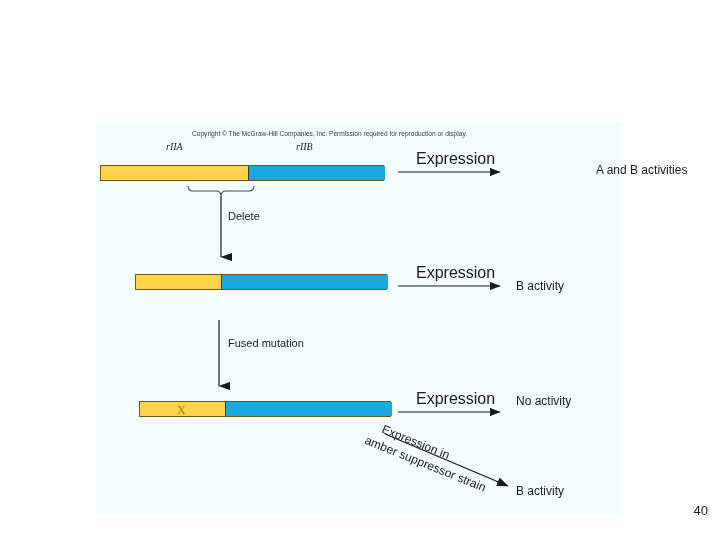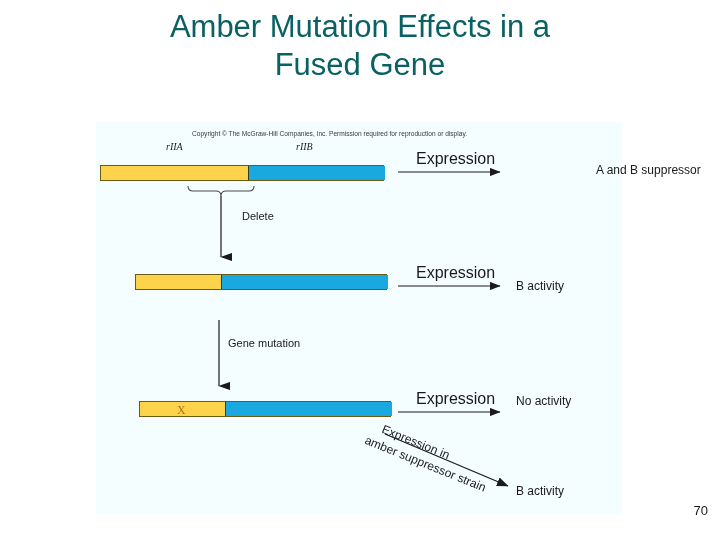--- a/index.html
+++ b/index.html
@@ -124,53 +124,49 @@
     font-size: 13px;
     color: #1a1a1a;
     font-family: "Liberation Sans", sans-serif;
   }
 </style>
 </head>
 <body>
 
 <div id="slide">
 
-  <div id="slide-title">
-    <span>Amber Mutation Effects in a</span><br>
-    <span>Fused Gene</span>
-  </div>
 
   <div id="figure-panel">
 
     <div class="copyright">Copyright © The McGraw-Hill Companies, Inc. Permission required for reproduction or display.</div>
 
     <div class="gene-label" style="left:70px; top:19px;">rIIA</div>
     <div class="gene-label" style="left:200px; top:19px;font-style:italic;">rIIB</div>
 
     <div class="bar" style="left:4px; top:43px; width:284px;">
       <div class="bar-seg seg-yellow" style="left:0px; width:147px;"></div>
       <div class="bar-seg seg-blue" style="left:147px; width:137px;"></div>
       <div class="seg-divider" style="left:147px;"></div>
     </div>
 
     <div class="expr-label" style="left:320px; top:28px;">Expression</div>
-    <div class="result-label" style="left:500px; top:41px;">A and B suppressor</div>
-
-    <div class="step-label" style="left:146px; top:88px;">Delete</div>
+    <div class="result-label" style="left:500px; top:41px;">A and B activities</div>
+
+    <div class="step-label" style="left:132px; top:88px;">Delete</div>
 
     <div class="bar" style="left:39px; top:152px; width:252px;">
       <div class="bar-seg seg-yellow" style="left:0px; width:85px;"></div>
       <div class="bar-seg seg-blue" style="left:85px; width:167px;"></div>
       <div class="seg-divider" style="left:85px;"></div>
     </div>
 
     <div class="expr-label" style="left:320px; top:142px;">Expression</div>
     <div class="result-label" style="left:420px; top:157px;">B activity</div>
 
-    <div class="step-label" style="left:132px; top:215px;">Gene mutation</div>
+    <div class="step-label" style="left:132px; top:215px;">Fused mutation</div>
 
     <div class="bar" style="left:43px; top:279px; width:252px;">
       <div class="bar-seg seg-yellow" style="left:0px; width:85px;"></div>
       <div class="bar-seg seg-blue" style="left:85px; width:167px;"></div>
       <div class="seg-divider" style="left:85px;"></div>
       <div class="x-mark" style="left:37px; top:1px;">X</div>
     </div>
 
     <div class="expr-label" style="left:320px; top:268px;">Expression</div>
     <div class="result-label" style="left:420px; top:272px;">No activity</div>
@@ -198,14 +194,14 @@
 
     <path d="M188 186 q0 5 5 5 L216 191 q5 0 5 5 q0 -5 5 -5 L249 191 q5 0 5 -5" fill="none" stroke="#4a4a4a" stroke-width="1.1"></path>
 
     <line x1="221" y1="196" x2="221" y2="257" stroke="#1a1a1a" stroke-width="1.2" marker-end="url(#ahv)"></line>
 
     <line x1="219" y1="320" x2="219" y2="386" stroke="#1a1a1a" stroke-width="1.2" marker-end="url(#ahv)"></line>
 
     <line x1="385" y1="434" x2="508" y2="486" stroke="#1a1a1a" stroke-width="1.3" marker-end="url(#ah)"></line>
   </svg>
 
-  <div id="slide-number">70</div>
+  <div id="slide-number">40</div>
 </div>
 
 </body></html>

